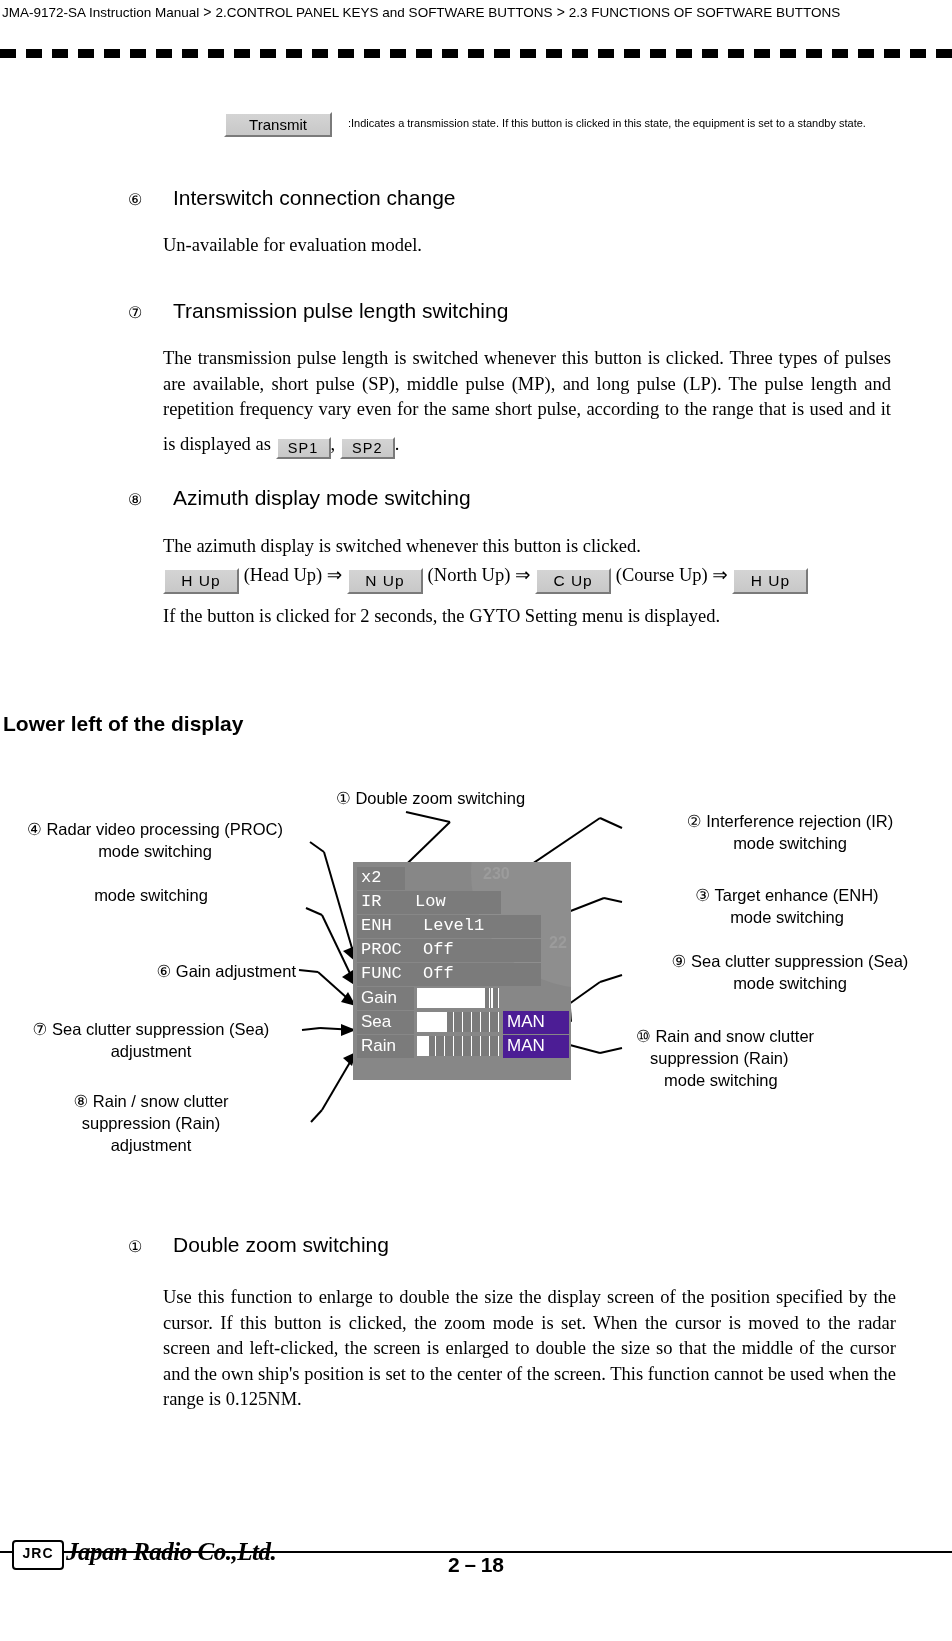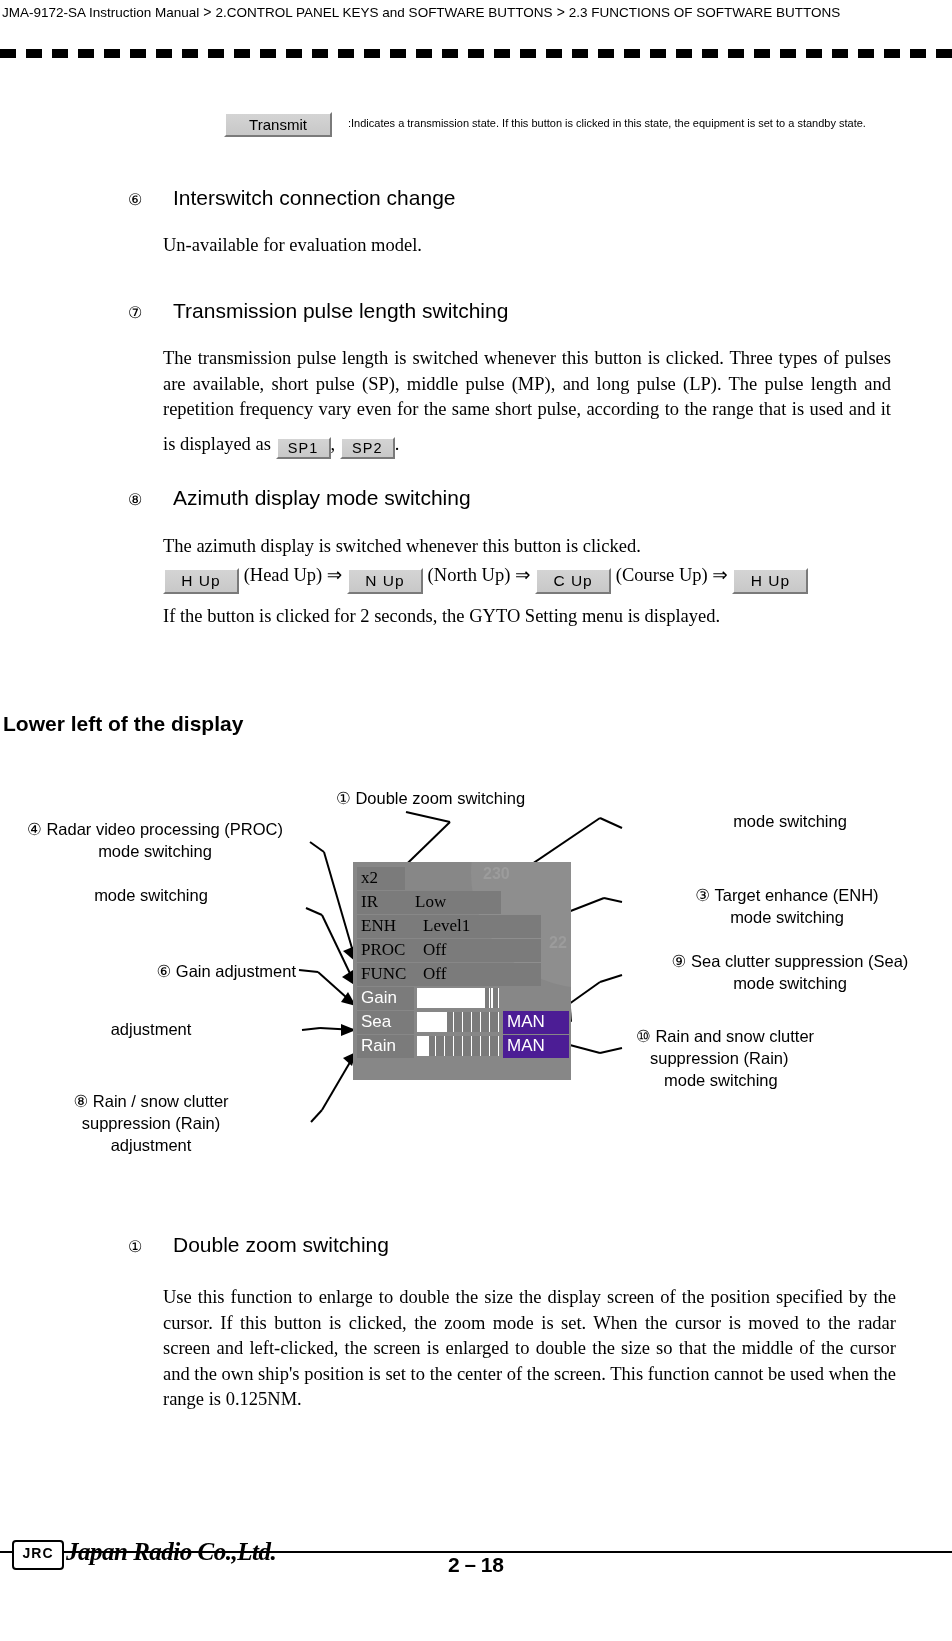--- a/index.html
+++ b/index.html
@@ -113,22 +113,22 @@
     background:#8e8e8e;
   }
   .menu-list{
     position:absolute;left:4px;top:5px;width:190px;
   }
   .mrow{
     position:relative;
     height:22.5px;
     margin-bottom:1.5px;
     background:#7b7b7b;
-    color:#000000;
-    font-family:Liberation Serif, serif;
+    color:#ffffff;
+    font-family:Liberation Mono, monospace;
     font-size:17px;
     line-height:22px;
     white-space:nowrap;
   }
   .mrow.short{width:48px;}
   .mrow.w1{width:144px;}
   .mrow.w2{width:184px;}
   .mlabel{position:absolute;left:4px;top:0;letter-spacing:0px;}
   .mval{position:absolute;left:66px;top:0;}
   .mval.narrow{left:58px;}
@@ -310,30 +310,32 @@
 
 <div class="callout ctr" style="left:0px;top:884px;width:302px;">
   <div>mode switching</div>
 </div>
 
 <div class="callout rt" style="left:0px;top:960px;width:296px;">
   <span>⑥</span> <span>Gain adjustment</span>
 </div>
 
 <div class="callout ctr" style="left:0px;top:1018px;width:302px;">
+  <div><span>⑦</span> <span>Sea clutter suppression (Sea)</span></div>
   <div>adjustment</div>
 </div>
 
 <div class="callout ctr" style="left:0px;top:1090px;width:302px;">
   <div><span>⑧</span> <span>Rain / snow clutter</span></div>
   <div>suppression (Rain)</div>
   <div>adjustment</div>
 </div>
 
 <div class="callout ctr" style="left:628px;top:810px;width:324px;">
+  <div><span>②</span> <span>Interference rejection (IR)</span></div>
   <div>mode switching</div>
 </div>
 
 <div class="callout ctr" style="left:628px;top:884px;width:318px;">
   <div><span>③</span> <span>Target enhance (ENH)</span></div>
   <div>mode switching</div>
 </div>
 
 <div class="callout ctr" style="left:628px;top:950px;width:324px;">
   <div><span>⑨</span> <span>Sea clutter suppression (Sea)</span></div>

